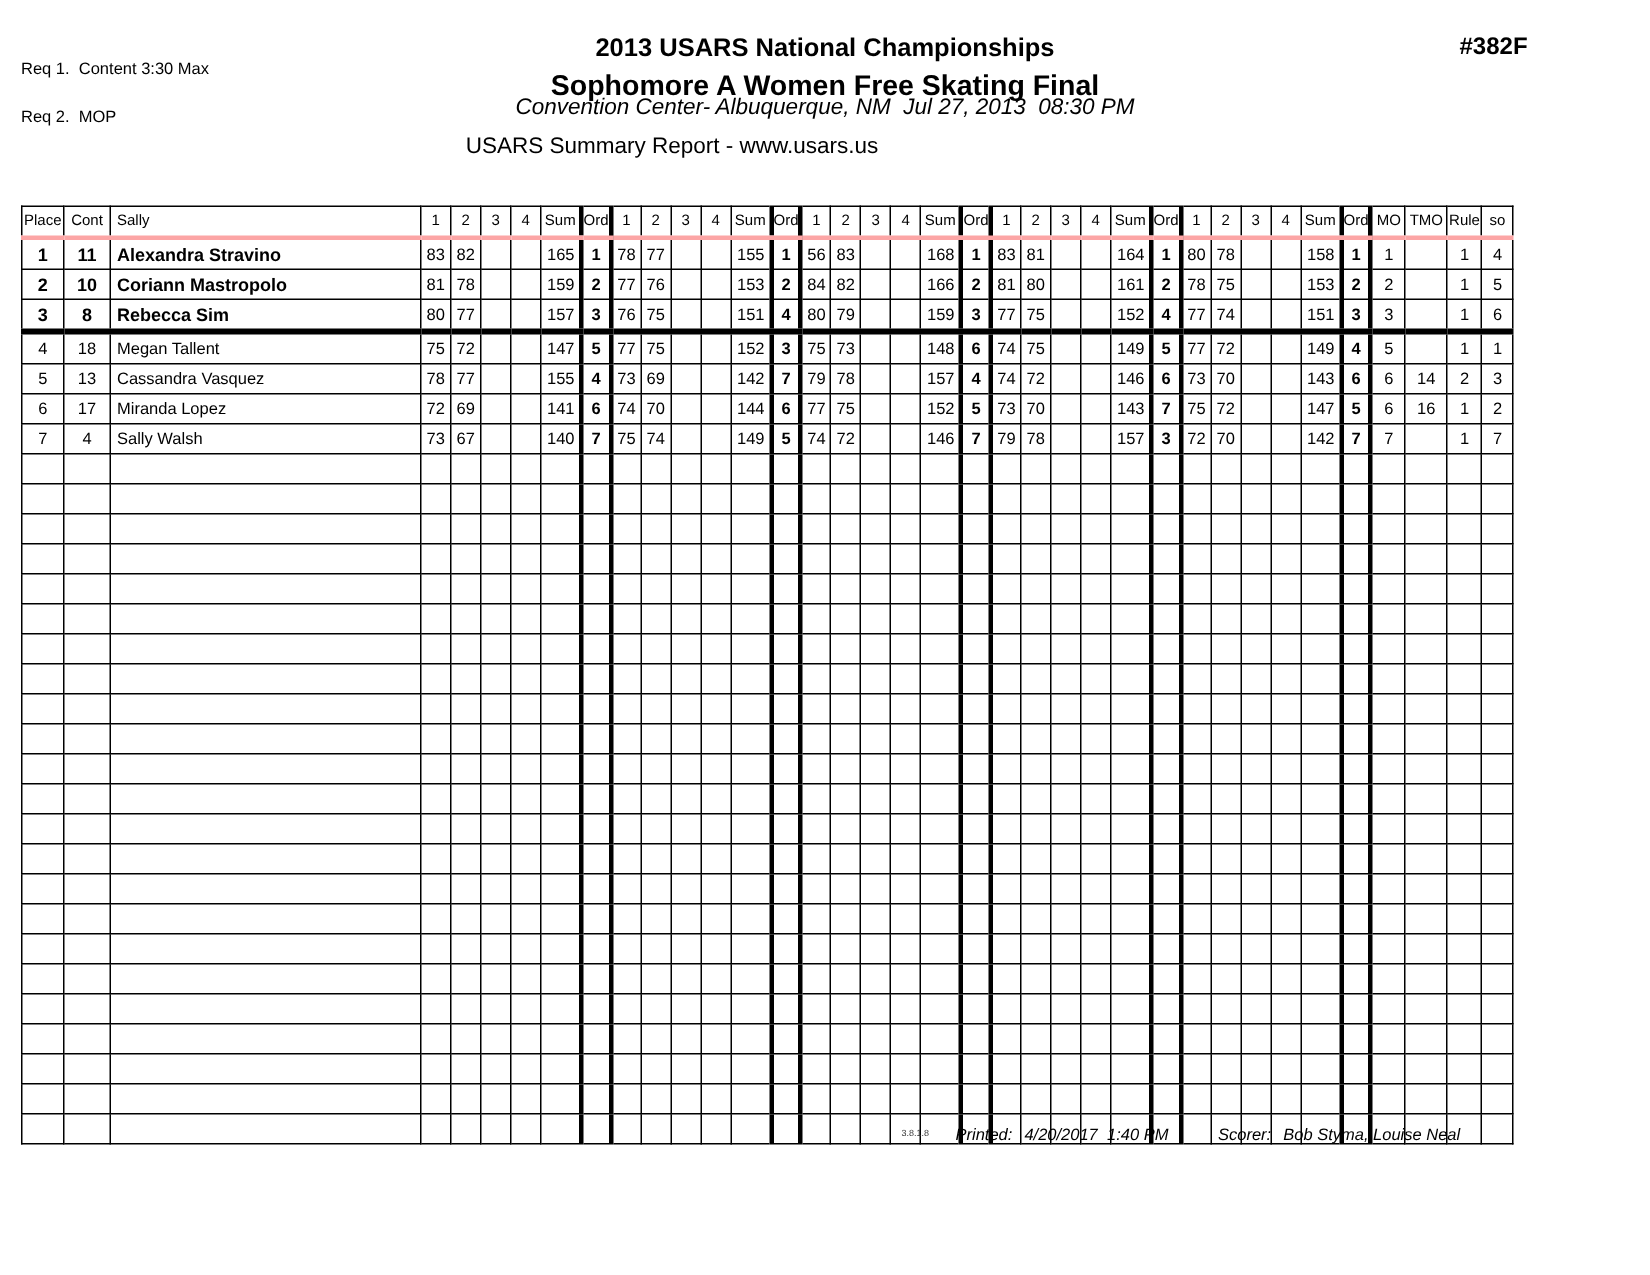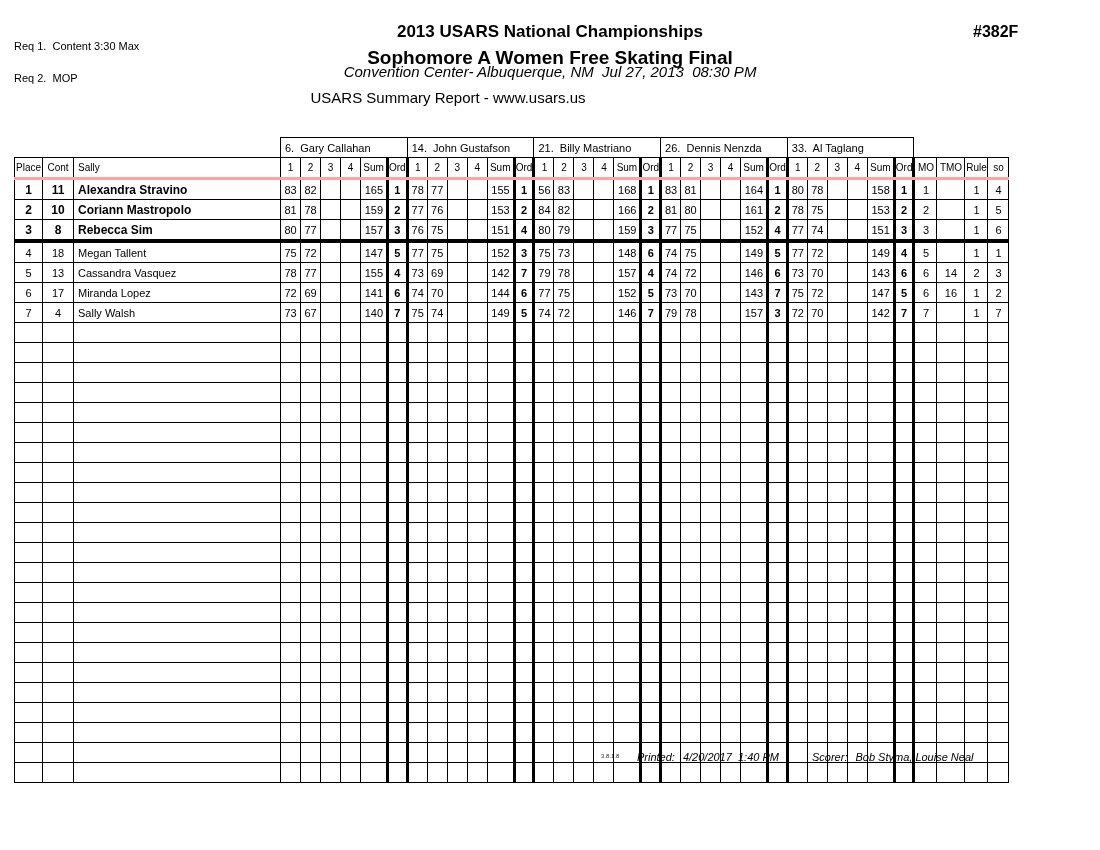--- a/index.html
+++ b/index.html
@@ -92,29 +92,20 @@
         <col style="width: 20px;">
         <col style="width: 20px;">
         <col style="width: 27px;">
         <col style="width: 19px;">
         <col style="width: 23px;">
         <col style="width: 28px;">
         <col style="width: 23px;">
         <col style="width: 21px;">
       </colgroup>
     <thead id="thead">
-        <tr class="jrow">
-          <td class="nb" colspan="3"></td>
-          <td class="jh" colspan="6">6.  Gary Callahan</td>
-          <td class="jh" colspan="6">14.  John Gustafson</td>
-          <td class="jh" colspan="6">21.  Billy Mastriano</td>
-          <td class="jh" colspan="6">26.  Dennis Nenzda</td>
-          <td class="jh" colspan="6">33.  Al Taglang</td>
-          <td class="nb" colspan="4"></td>
-        </tr>
         <tr class="hdr">
           <th>Place</th>
           <th>Cont</th>
           <th class="name-h">Sally</th>
           <th>1</th>
           <th>2</th>
           <th>3</th>
           <th>4</th>
           <th>Sum</th>
           <th class="ordcol">Ord</th>

